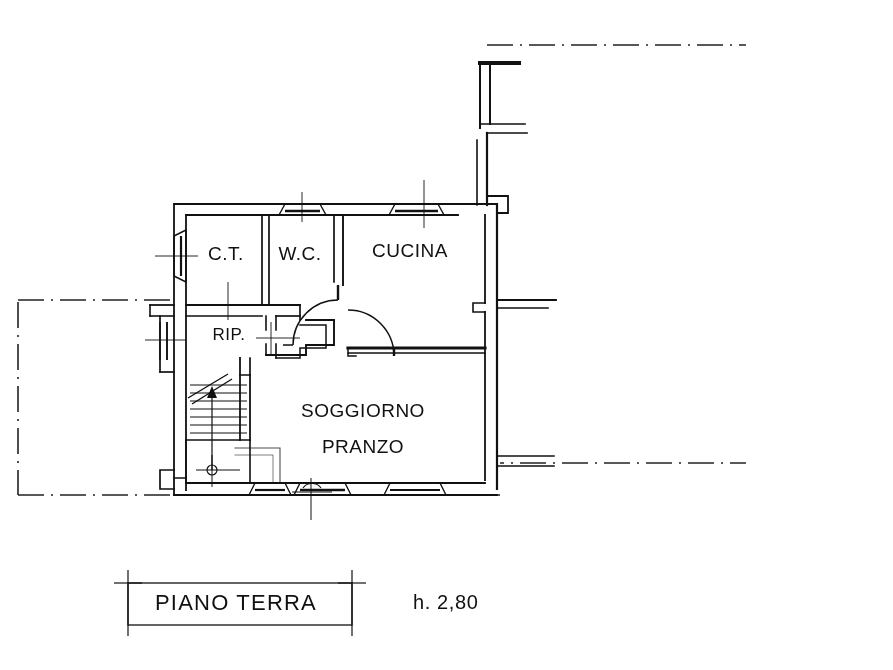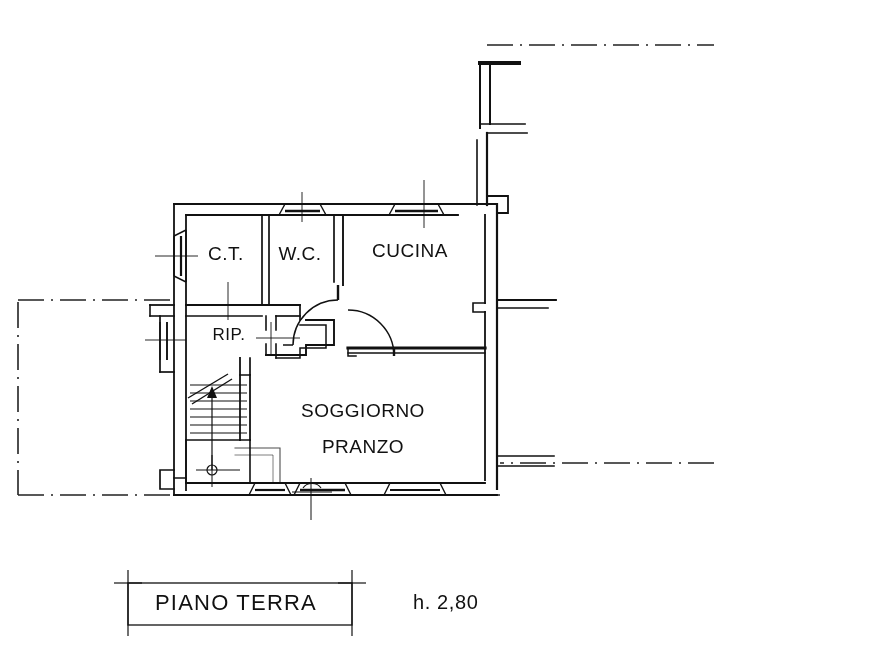--- a/index.html
+++ b/index.html
@@ -10,20 +10,21 @@
   }
   body {
     font-family: "Liberation Sans", sans-serif;
   }
   #plan-root {
     position: relative;
     width: 714px;
     height: 670px;
     background: #ffffff;
     overflow: hidden;
+    padding-left: 32px;
   }
   #plan-svg {
     position: absolute;
     left: 0;
     top: 0;
     width: 893px;
     height: 670px;
     display: block;
   }
   .rm-label {

